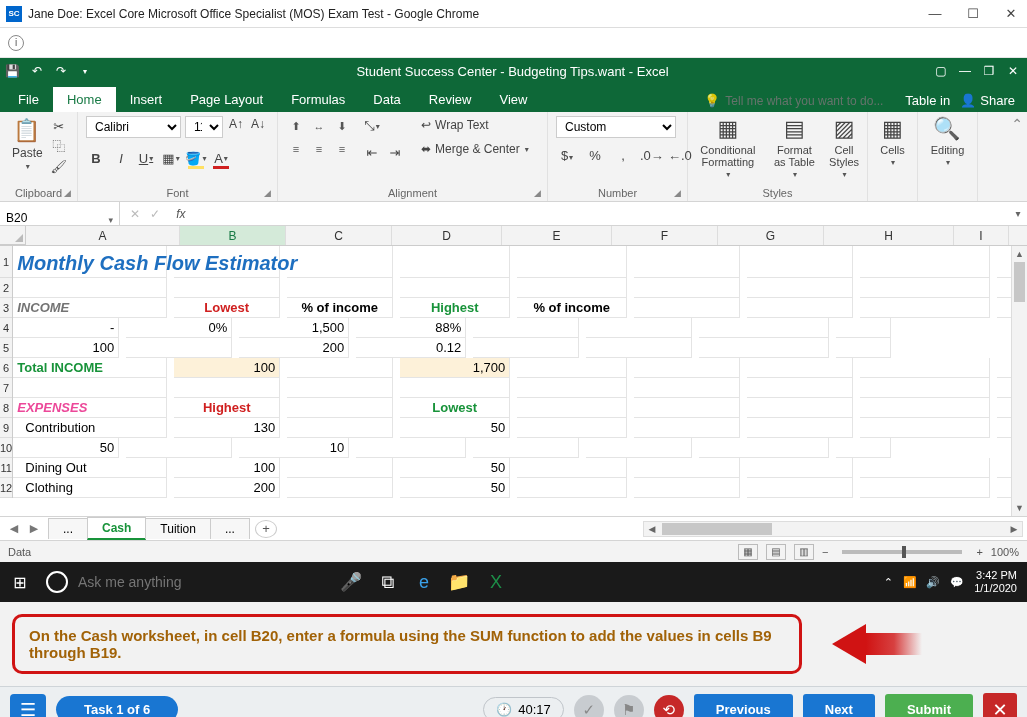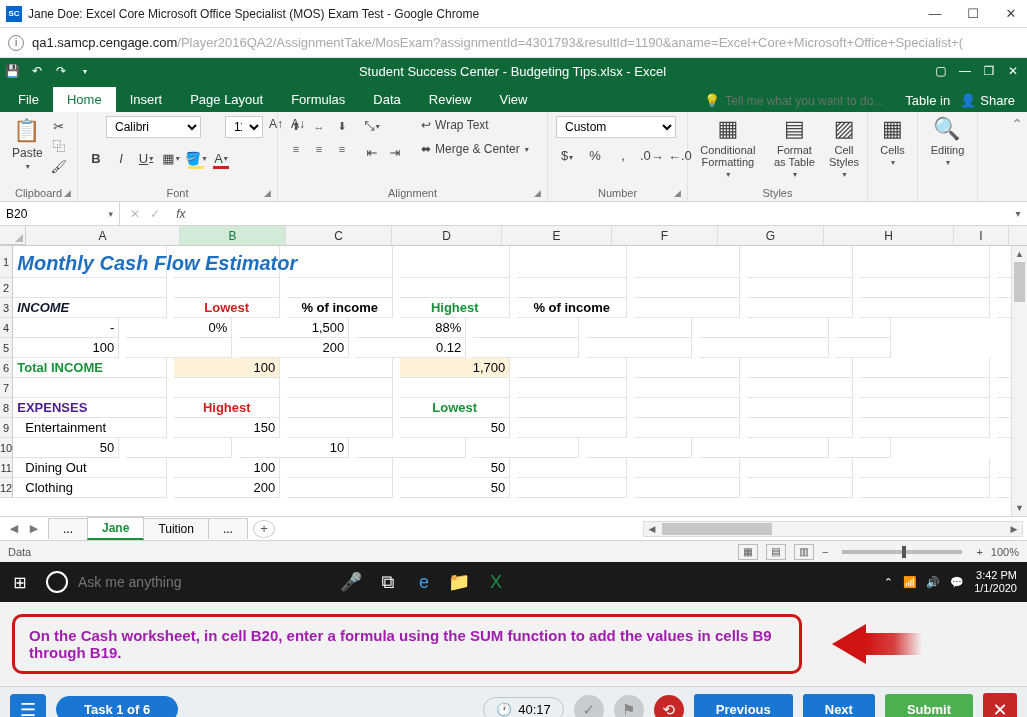--- a/index.html
+++ b/index.html
@@ -42,21 +42,21 @@
 .group-content { display:flex; align-items:flex-start; gap:4px; flex:1;}
 .group-label { text-align:center; font-size:11px; color:#666; padding-top:2px;}
 .group-launcher { position:absolute; bottom:3px; right:3px; width:10px; height:10px; font-size:9px; color:#888; cursor:pointer;}
 
 .big-btn { display:flex; flex-direction:column; align-items:center; gap:2px; padding:2px 4px; cursor:pointer;}
 .big-icon { font-size:22px;}
 .small-stack { display:flex; flex-direction:column; gap:4px; padding-top:2px;}
 .small-icon { width:16px; height:16px; font-size:13px; cursor:pointer; display:inline-flex; align-items:center; justify-content:center;}
 
 .font-row { display:flex; align-items:center; gap:4px; margin-bottom:6px;}
-.font-select { height:22px; border:1px solid #ccc; font-size:12px; padding:0 4px; background:#fff;margin-left:20px;}
+.font-select { height:22px; border:1px solid #ccc; font-size:12px; padding:0 4px; background:#fff;}
 .font-name { width:95px;}
 .font-size-sel { width:38px;}
 .font-grow, .font-shrink { width:18px; height:20px; font-size:12px; cursor:pointer; text-align:center;}
 .font-btns-row { display:flex; gap:5px; align-items:center;}
 .fb { width:20px; height:20px; display:inline-flex; align-items:center; justify-content:center; cursor:pointer; font-size:13px;}
 .fb.bold { font-weight:bold;} .fb.italic { font-style:italic;} .fb.underline { text-decoration:underline;}
 .dd-arrow { font-size:8px; margin-left:1px; color:#555;}
 
 .align-grid { display:grid; grid-template-columns:repeat(3,20px); grid-template-rows:repeat(2,20px); gap:3px; margin-right:6px;}
 .align-cell { display:flex; align-items:center; justify-content:center; cursor:pointer; font-size:11px; color:#555;}
@@ -66,21 +66,21 @@
 .num-select { height:22px; border:1px solid #ccc; width:120px; font-size:12px; padding:0 4px; background:#fff; margin-bottom:6px;}
 .num-row { display:flex; gap:6px;}
 .num-btn { width:22px; height:20px; font-size:13px; cursor:pointer; text-align:center;}
 
 .styles-group .group-content { gap:12px;}
 .style-big { display:flex; flex-direction:column; align-items:center; gap:2px; cursor:pointer; font-size:11px; text-align:center;}
 .style-icon { font-size:22px;}
 
 
 .formula-row { height:24px; border-bottom:1px solid #d4d4d4; display:flex; align-items:center; font-size:12px; background:#fff;}
-.name-box { width:120px; border-right:1px solid #d4d4d4; height:100%; display:flex; align-items:center; padding:0 6px; justify-content:space-between;}
+.name-box { width:120px; border-right:1px solid #d4d4d4; height:100%; display:flex; align-items:flex-end; padding:0 6px; justify-content:space-between;}
 .nb-dd { font-size:9px; color:#666;}
 .fx-btns { display:flex; align-items:center; gap:10px; padding:0 10px; color:#bbb;}
 .fx-label { font-style:italic; color:#555; padding:0 6px;}
 .formula-input { flex:1; border:none; height:100%; padding:0 4px; font-size:12px;}
 .formula-expand { width:18px; text-align:center; color:#666; cursor:pointer; font-size:10px;}
 
 
 .sheet-area { position:relative; height:290px; overflow:hidden; background:#fff;}
 .col-headers { display:flex; height:20px; background:#f3f3f3; border-bottom:1px solid #ccc;}
 .corner { width:26px; border-right:1px solid #ccc; border-bottom:1px solid #ccc; background:#f3f3f3; position:relative;}
@@ -92,22 +92,22 @@
 .row-headers { width:26px; background:#f3f3f3; border-right:1px solid #ccc;}
 .rh { height:20px; border-bottom:1px solid #ddd; text-align:center; font-size:11px; line-height:20px; color:#333;}
 .rh.tall { height:32px; line-height:32px;}
 .cells { position:relative;}
 .row { display:flex; height:20px;gap:7px;}
 .row.tall { height:32px;}
 .cell { border-right:1px solid #e4e4e4; border-bottom:1px solid #e4e4e4; padding:0 4px; font-size:13px; line-height:19px; overflow:hidden; white-space:nowrap;}
 .cell.right { text-align:right;}
 .title-cell { font-size:20px; font-weight:bold; font-style:italic; color:#1e6fc0; line-height:30px; overflow:visible; position:relative;}
 .title-text { position:absolute; left:4px; top:2px; white-space:nowrap;}
-.hdr-income { color:#0f172a; font-weight:bold; font-style:italic;}
-.hdr-exp { color:#4c1d95; font-weight:bold; }
+.hdr-income { color:#737373; font-weight:bold; font-style:italic;}
+.hdr-exp { color:#ec4899; font-weight:bold; font-style:italic;}
 .col-lowest { color:#d02020; font-weight:bold; text-align:center;}
 .col-highest { color:#18933a; font-weight:bold; text-align:center;}
 .col-pct { font-weight:bold; text-align:center;}
 .total-row .cell:first-child { color:#18933a; font-weight:bold;}
 .total-row .cB, .total-row .cD { background:#fdf1d9;}
 .vscroll { position:absolute; right:0; top:20px; bottom:0; width:16px; background:#f3f3f3; border-left:1px solid #ddd;}
 .vs-up, .vs-down { height:16px; text-align:center; font-size:9px; color:#666; cursor:pointer; line-height:16px;}
 .vs-thumb { position:absolute; top:16px; left:2px; right:2px; height:40px; background:#c7c7c7;}
 
 
@@ -134,21 +134,21 @@
 .win-taskbar { height:40px; background:#1a1a1a; display:flex; align-items:center; color:#fff; font-size:13px;}
 .win-start { width:40px; text-align:center; font-size:16px; cursor:pointer;}
 .cortana-circle { width:22px; height:22px; border:2px solid #fff; border-radius:50%; margin:0 6px; cursor:pointer;}
 .cortana-input { flex:0 0 260px; background:transparent; border:none; color:#aaa; font-size:14px; height:38px; padding:0 4px;}
 .tb-icon { width:36px; text-align:center; cursor:pointer; font-size:18px;}
 .tb-right { margin-left:auto; display:flex; align-items:center; gap:10px; padding-right:10px; font-size:11px;}
 .tb-clock { text-align:right; line-height:1.2;}
 
 
 .instruction-area { background:#f2f2f2; padding:12px; display:flex; align-items:center; gap:30px;}
-.instruction-box { border:3px solid #d01313; border-radius:10px; padding:10px 14px; font-size:15px; font-weight:bold; color:#a21caf; flex:0 0 790px;}
+.instruction-box { border:3px solid #d01313; border-radius:10px; padding:10px 14px; font-size:15px; font-weight:bold; color:#a16207; flex:0 0 790px;}
 .red-arrow-shape { display:flex; align-items:center;}
 .arrow-head { width:0; height:0; border-top:20px solid transparent; border-bottom:20px solid transparent; border-right:34px solid #d01313;}
 .arrow-body { width:56px; height:22px; background:linear-gradient(to right,#d01313,#d01313cc,#d0131300);}
 
 
 .bottom-bar { height:46px; background:#eceff1; border-top:1px solid #cfd4d8; display:flex; align-items:center; padding:0 10px; gap:10px;}
 .hamburger { width:36px; height:32px; background:#1976d2; color:#fff; border-radius:4px; display:flex; align-items:center; justify-content:center; font-size:18px; cursor:pointer;}
 .task-pill { background:#1976d2; color:#fff; padding:6px 28px; border-radius:16px; font-size:13px; font-weight:bold;}
 .bottom-center { margin-left:auto; display:flex; align-items:center; gap:10px;}
 .timer-pill { display:flex; align-items:center; gap:6px; border:1px solid #c0c5ca; border-radius:16px; padding:4px 12px; font-size:13px;}
@@ -168,33 +168,30 @@
   <span class="chrome-title">Jane Doe: Excel Core Microsoft Office Specialist (MOS) Exam Test - Google Chrome</span>
   <div class="chrome-win-btns">
     <span class="chrome-win-btn">—</span>
     <span class="chrome-win-btn">☐</span>
     <span class="chrome-win-btn">✕</span>
   </div>
 </div>
 
 <div class="url-bar">
   <span class="url-icon">i</span>
-  <span class="url-text">
-    <span>qa1.samcp.cengage.com</span><span class="gray">/Player2016QA2/AssignmentTake/MosExam?assignmentId=4301793&amp;resultId=1190&amp;aname=Excel+Core+Microsoft+Office+Specialist+(</span>
-  </span>
 </div>
 
 <div class="excel-titlebar">
   <div class="qat">
     <span class="qat-icon">💾</span>
     <span class="qat-icon">↶</span>
     <span class="qat-icon">↷</span>
     <span class="qat-icon" style="font-size:8px;">▾</span>
   </div>
-  <div class="excel-title">Student Success Center - Budgeting Tips.xlsx - Excel</div>
+  <div class="excel-title">Student Success Center - Budgeting Tips.want - Excel</div>
   <div class="titlebar-right">
     <span class="titlebar-btn">▢</span>
     <span class="titlebar-btn">—</span>
     <span class="titlebar-btn">❐</span>
     <span class="titlebar-btn">✕</span>
   </div>
 </div>
 
 <div class="ribbon-tabs">
   <div class="ribbon-tab">File</div>
@@ -485,22 +482,22 @@
         <div class="cell cC"></div>
         <div class="cell cD col-highest" style="color:#18933a;">Lowest</div>
         <div class="cell cE"></div>
           <div class="cell cF"></div>
           <div class="cell cG"></div>
           <div class="cell cH"></div>
           <div class="cell cI"></div>
       </div>
 
       <div class="row">
-        <div class="cell cA" style="padding-left:12px;">Entertainment</div>
-        <div class="cell cB right">150</div>
+        <div class="cell cA" style="padding-left:12px;">Contribution</div>
+        <div class="cell cB right">130</div>
         <div class="cell cC"></div>
         <div class="cell cD right">50</div>
         <div class="cell cE"></div>
           <div class="cell cF"></div>
           <div class="cell cG"></div>
           <div class="cell cH"></div>
           <div class="cell cI"></div>
       </div>
       <div class="row">
         <div class="cell cB right">50</div>
@@ -542,21 +539,21 @@
     <div class="vs-down" style="position:absolute;bottom:0;left:0;right:0;">▼</div>
   </div>
 </div>
 
 <div class="sheet-tabs-row">
   <div class="tab-nav">
     <span class="tab-nav-btn">◀</span>
     <span class="tab-nav-btn">▶</span>
   </div>
   <div class="sheet-tab">...</div>
-  <div class="sheet-tab active">Jane</div>
+  <div class="sheet-tab active">Cash</div>
   <div class="sheet-tab">Tuition</div>
   <div class="sheet-tab">...</div>
   <div class="sheet-plus">+</div>
   <div class="hscroll-area">
     <div class="hscroll">
       <div class="hs-left">◀</div>
       <div class="hs-thumb"></div>
       <div class="hs-right">▶</div>
     </div>
   </div>

